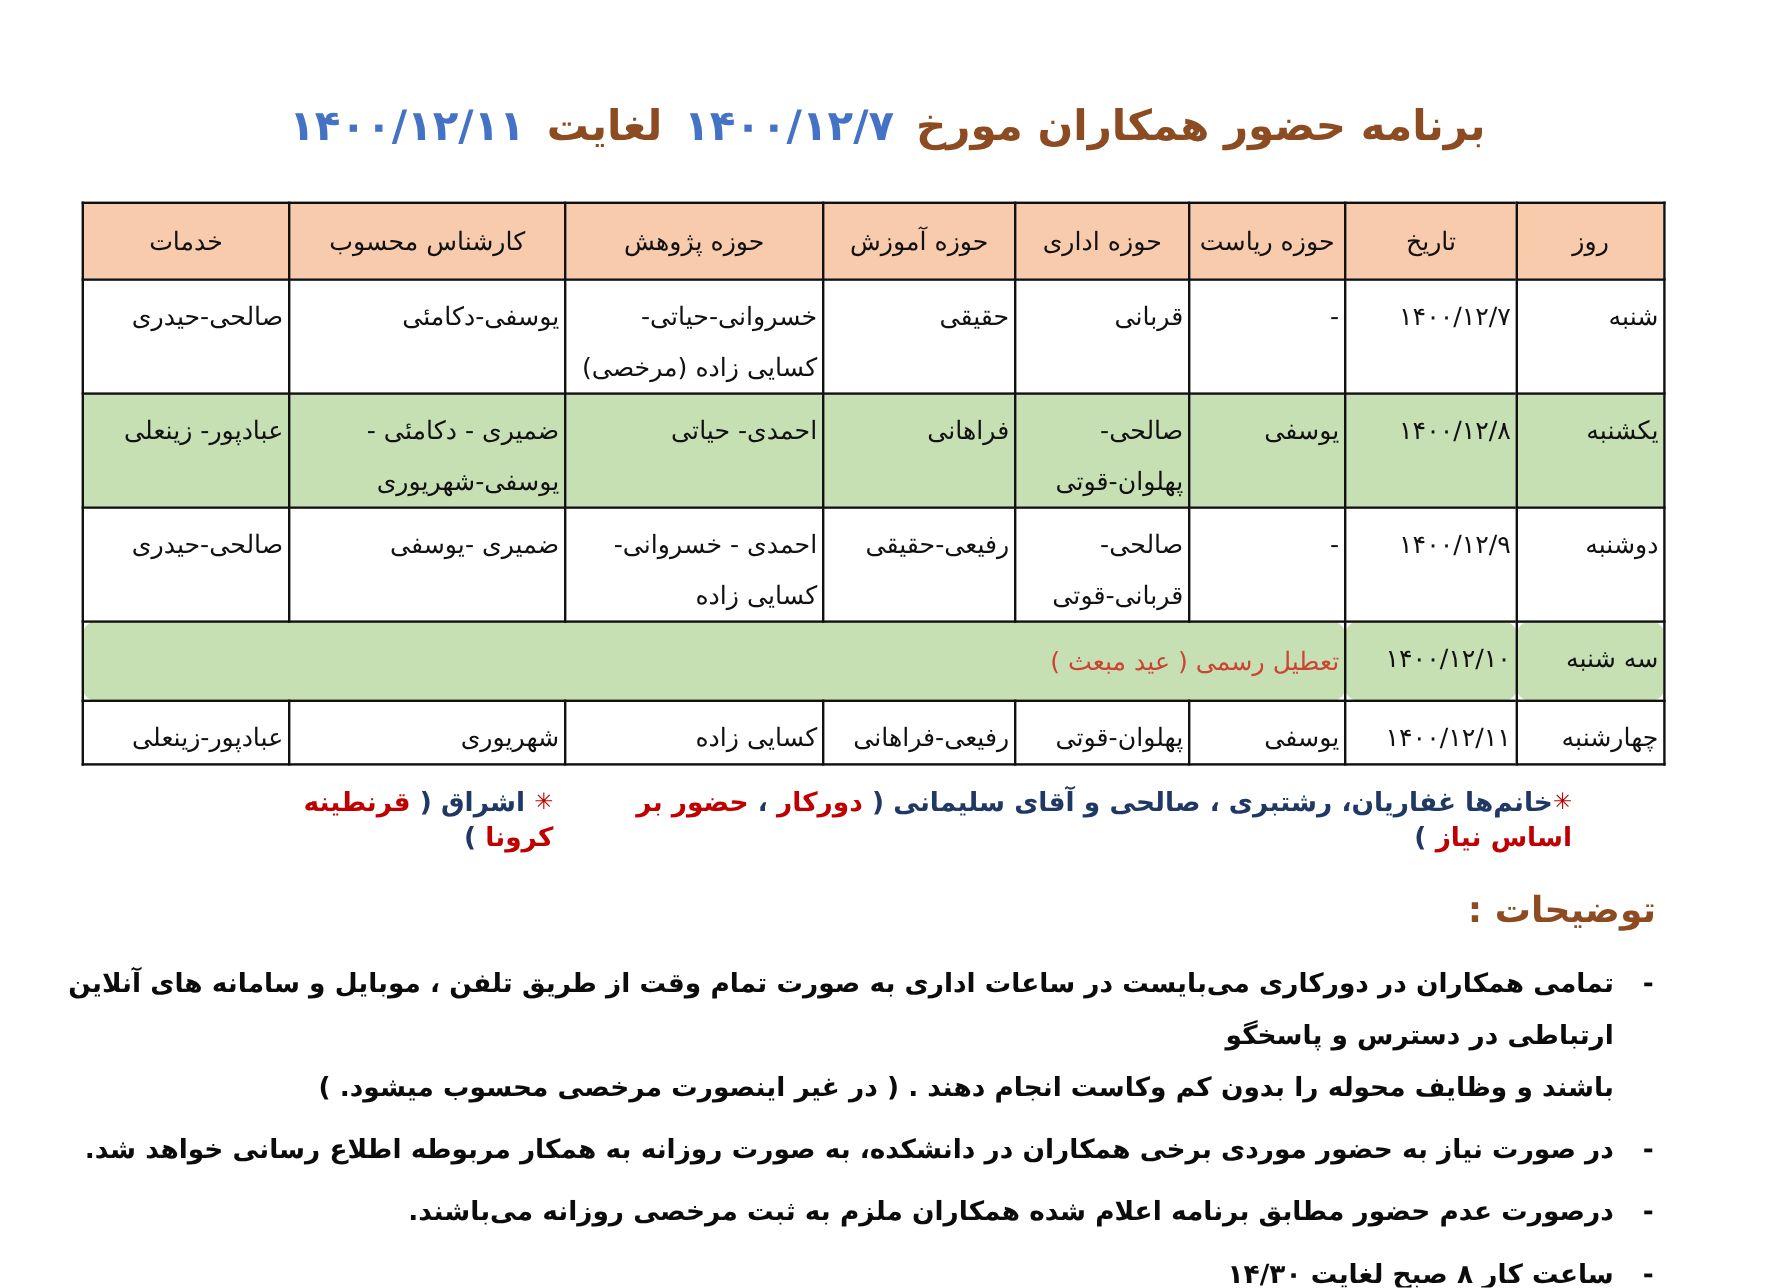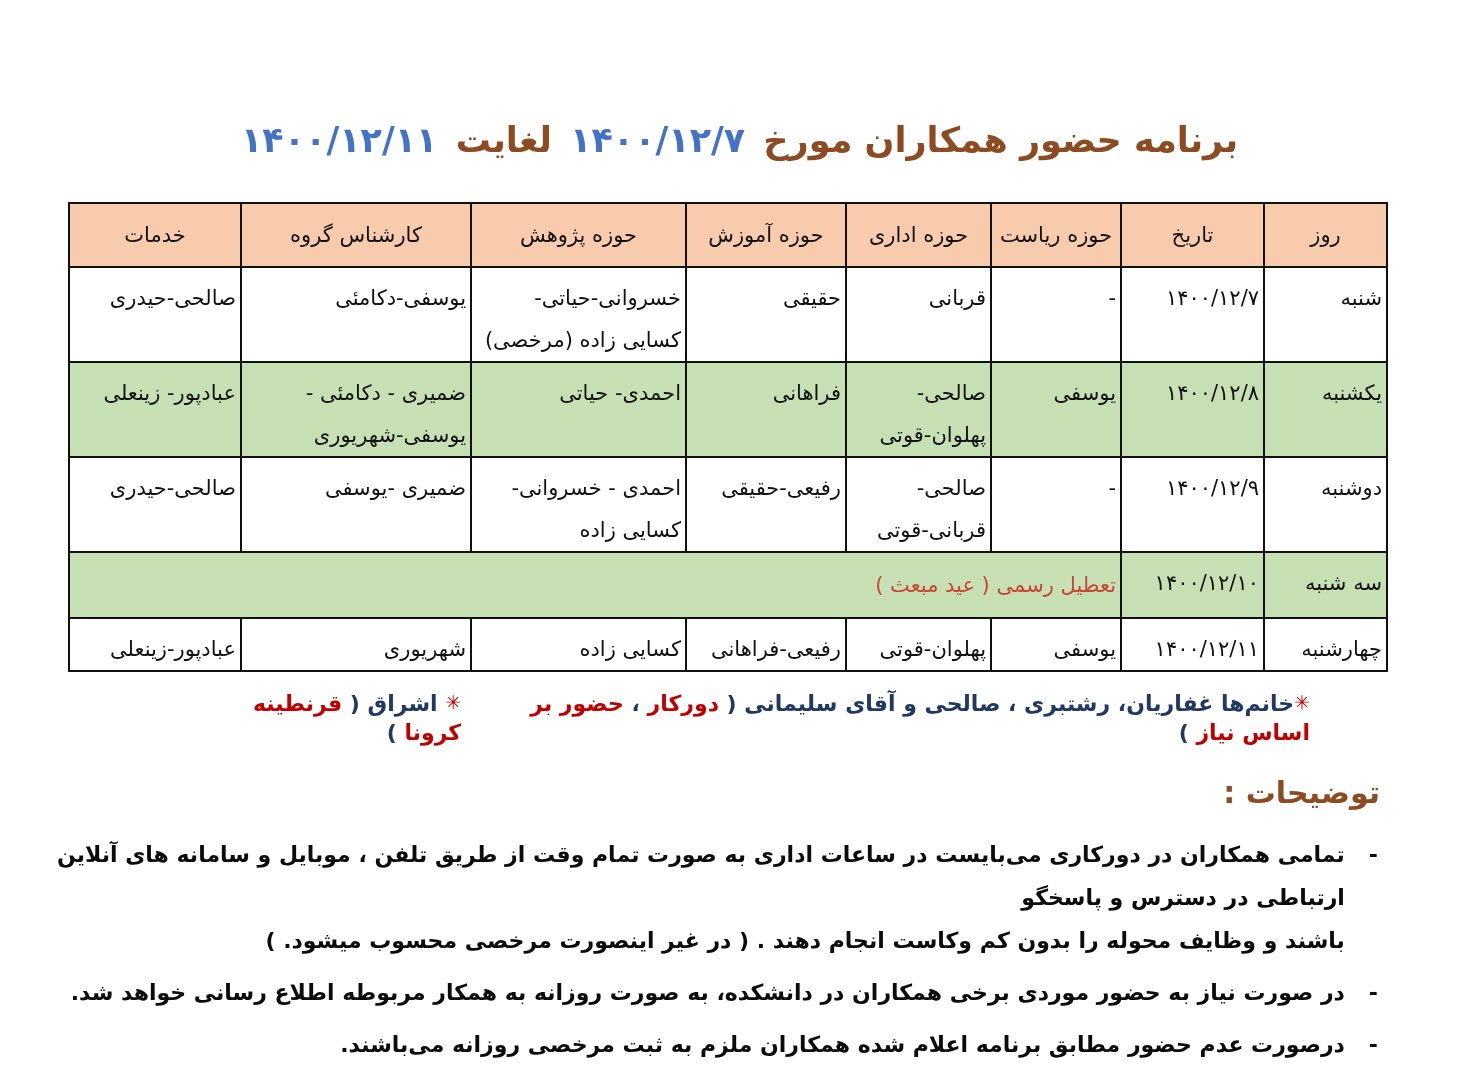--- a/index.html
+++ b/index.html
@@ -5,21 +5,21 @@
   html,body { margin:0; padding:0; background:#ffffff; }
   body {
     width:1473px; height:1073px; overflow:hidden;
     font-family:"DejaVu Sans", sans-serif;
     direction:rtl;
   }
   .page { width:1473px; height:1073px; position:relative; }
 
   
   .title {
-    margin:0; padding-top:120px;
+    margin:0; padding-top:86px;
     text-align:center;
     font-size:35px; font-weight:bold;
     color:#8c4b21;
     letter-spacing:0.5px;
   }
   .title .date { color:#4472c4; padding:0 6px; }
 
   
   table.schedule {
     border-collapse:collapse; table-layout:fixed;
@@ -41,21 +41,21 @@
   }
   .schedule td {
     vertical-align:top;
     padding:9px 4px 0 4px;
     line-height:2.0;
     white-space:pre-line;
   }
   tr.r1 td { height:77px; }
   tr.r2 td { height:77px; }
   tr.r3 td { height:75px; }
-  tr.r4 td { height:53px; }
+  tr.r4 td { height:53px;border-radius:11px; }
   tr.r5 td { height:37px; }
   tr.green td { background:#c6e0b4; }
   td.holiday { color:#cc4433; vertical-align:top; padding-top:11px; }
 
   
   .notes-line {
     margin-top:18px;
     display:flex; justify-content:space-between; align-items:flex-start;
     padding:0 163px 0 193px;
     font-size:22px; font-weight:bold;
@@ -99,21 +99,21 @@
         <col style="width:172px">
     </colgroup>
     <thead>
       <tr>
         <th>روز</th>
         <th>تاریخ</th>
         <th>حوزه ریاست</th>
         <th>حوزه اداری</th>
         <th>حوزه آموزش</th>
         <th>حوزه پژوهش</th>
-        <th>کارشناس گروه</th>
+        <th>کارشناس محسوب</th>
         <th>خدمات</th>
       </tr>
     </thead>
     <tbody>
       <tr class="r1">
         <td>شنبه</td>
         <td>۱۴۰۰/۱۲/۷</td>
         <td>-</td>
         <td>قربانی</td>
         <td>حقیقی</td>

